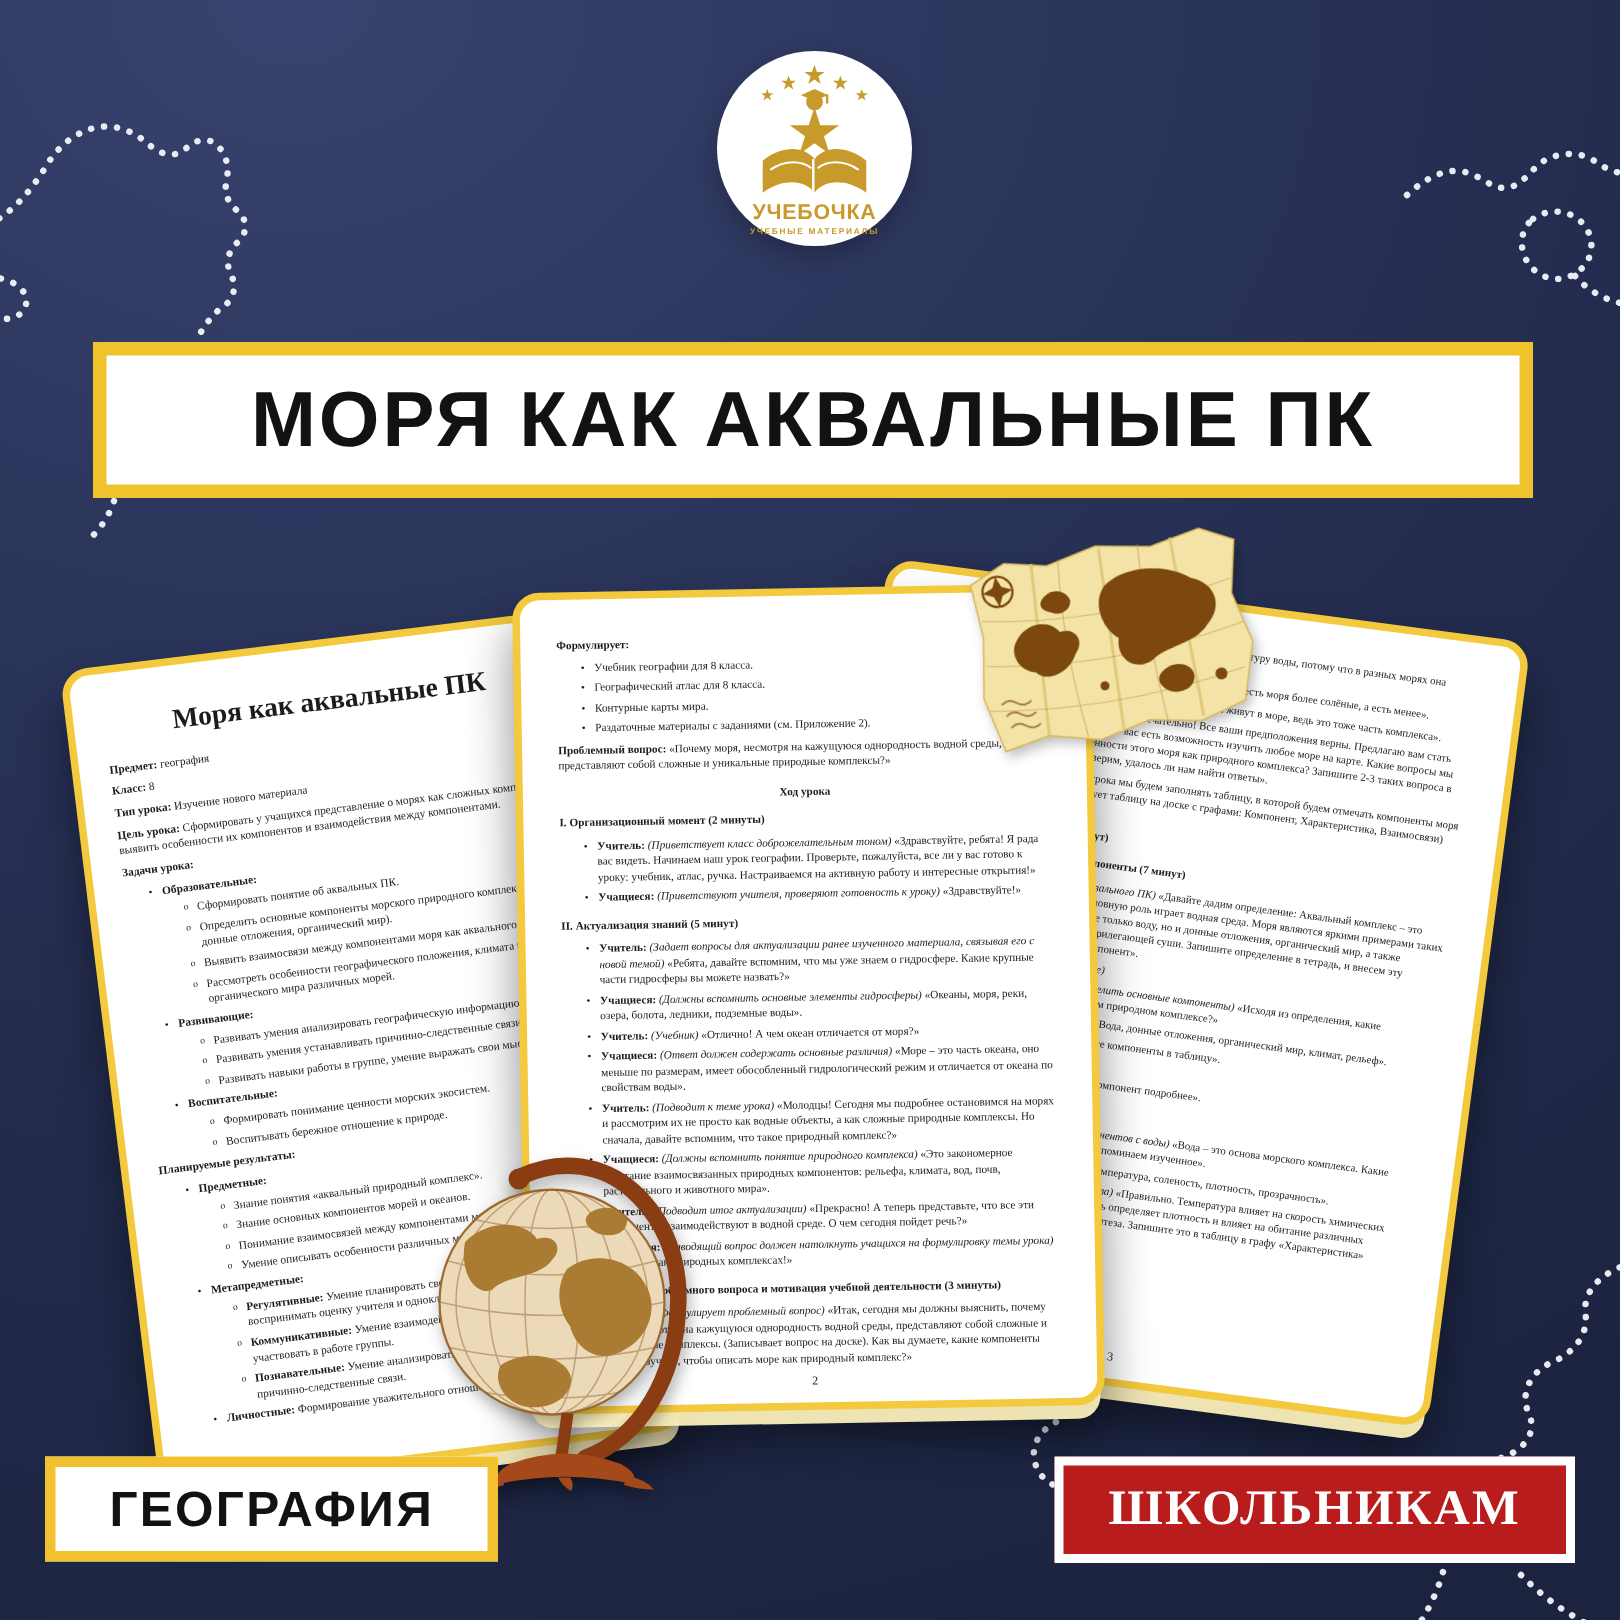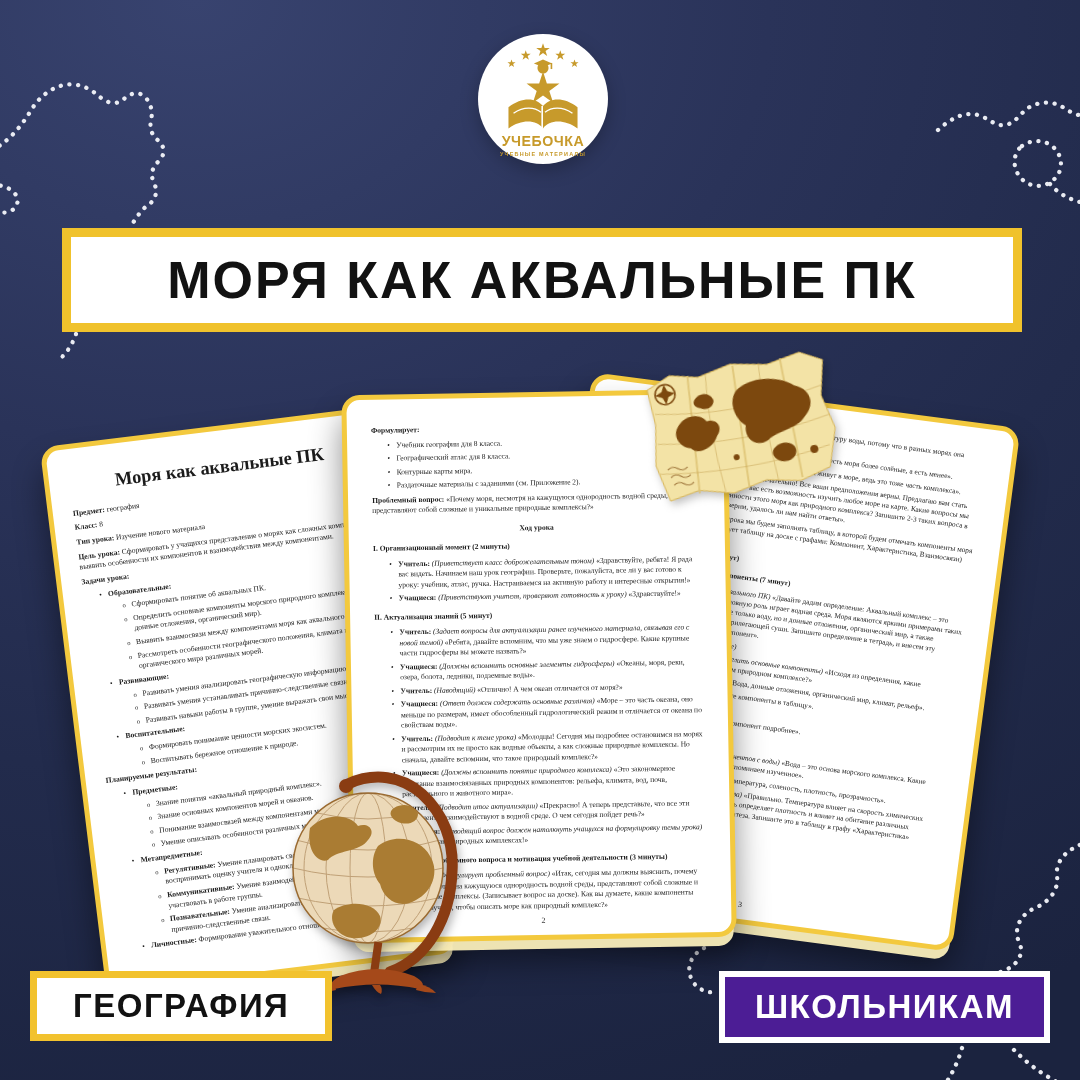--- a/index.html
+++ b/index.html
@@ -55,21 +55,21 @@
   .map-illo{position:absolute;left:644px;top:356px;z-index:4;transform:rotate(-9deg);
     filter:drop-shadow(2px 4px 4px rgba(0,0,0,.25));}
   .globe-illo{position:absolute;left:282px;top:770px;z-index:4;
     filter:drop-shadow(2px 5px 5px rgba(0,0,0,.3));}
   
   .badge{position:absolute;top:971px;z-index:5;box-sizing:border-box;
     display:flex;align-items:center;justify-content:center;}
   .badge span{font-weight:700;font-size:33px;letter-spacing:1.5px;}
   .badge-left{left:30px;background:#ffffff;border:7px solid #f2c22e;padding:9px 36px;}
   .badge-left span{color:#121212;}
-  .badge-right{right:30px;background:#4c1d95;border:6px solid #ffffff;padding:11px 30px;}
+  .badge-right{right:30px;background:#b91c1c;border:6px solid #ffffff;padding:11px 30px;font-family:Liberation Serif, serif;}
   .badge-right span{color:#ffffff;}
 </style>
 </head>
 <body>
 
 <div class="stage">
 
   <svg class="bg-dots" width="1080" height="1080" viewBox="0 0 1080 1080">
     <g fill="none" stroke="#f4f6fb" stroke-width="4.3" stroke-linecap="round" stroke-dasharray="0.1 8.6" opacity="0.95">
       <path d="M -8 150 C 8 142 20 128 30 112 C 38 98 50 88 64 85 C 80 82 92 90 100 97 C 108 104 118 105 124 99 C 130 93 139 91 145 97 C 151 103 153 112 151 120 C 149 130 153 137 159 141 C 165 147 165 155 159 161 C 152 167 150 175 154 183 C 158 191 156 200 148 205 C 141 210 136 218 131 226"></path>
@@ -172,21 +172,21 @@
       <div class="db db-li">Контурные карты мира.</div>
       <div class="db db-li">Раздаточные материалы с заданиями (см. Приложение 2).</div>
       <div class="db db-kv"><b>Проблемный вопрос: </b>«Почему моря, несмотря на кажущуюся однородность водной среды, представляют собой сложные и уникальные природные комплексы?»</div>
       <div class="db db-c">Ход урока</div>
       <div class="db db-h">I. Организационный момент (2 минуты)</div>
       <div class="db db-li"><b>Учитель: </b><i>(Приветствует класс доброжелательным тоном) </i>«Здравствуйте, ребята! Я рада вас видеть. Начинаем наш урок географии. Проверьте, пожалуйста, все ли у вас готово к уроку: учебник, атлас, ручка. Настраиваемся на активную работу и интересные открытия!»</div>
       <div class="db db-li"><b>Учащиеся: </b><i>(Приветствуют учителя, проверяют готовность к уроку) </i>«Здравствуйте!»</div>
       <div class="db db-h">II. Актуализация знаний (5 минут)</div>
       <div class="db db-li"><b>Учитель: </b><i>(Задает вопросы для актуализации ранее изученного материала, связывая его с новой темой) </i>«Ребята, давайте вспомним, что мы уже знаем о гидросфере. Какие крупные части гидросферы вы можете назвать?»</div>
       <div class="db db-li"><b>Учащиеся: </b><i>(Должны вспомнить основные элементы гидросферы) </i>«Океаны, моря, реки, озера, болота, ледники, подземные воды».</div>
-      <div class="db db-li"><b>Учитель: </b><i>(Наводящий) </i>«Отлично! А чем океан отличается от моря?»</div>
+      <div class="db db-li"><b>Учитель: </b><i>(Учебник) </i>«Отлично! А чем океан отличается от моря?»</div>
       <div class="db db-li"><b>Учащиеся: </b><i>(Ответ должен содержать основные различия) </i>«Море – это часть океана, оно меньше по размерам, имеет обособленный гидрологический режим и отличается от океана по свойствам воды».</div>
       <div class="db db-li"><b>Учитель: </b><i>(Подводит к теме урока) </i>«Молодцы! Сегодня мы подробнее остановимся на морях и рассмотрим их не просто как водные объекты, а как сложные природные комплексы. Но сначала, давайте вспомним, что такое природный комплекс?»</div>
       <div class="db db-li"><b>Учащиеся: </b><i>(Должны вспомнить понятие природного комплекса) </i>«Это закономерное сочетание взаимосвязанных природных компонентов: рельефа, климата, вод, почв, растительного и животного мира».</div>
       <div class="db db-li"><b>Учитель: </b><i>(Подводит итог актуализации) </i>«Прекрасно! А теперь представьте, что все эти компоненты взаимодействуют в водной среде. О чем сегодня пойдет речь?»</div>
       <div class="db db-li"><b>Учащиеся: </b><i>(Наводящий вопрос должен натолкнуть учащихся на формулировку темы урока) </i>«О морях как природных комплексах!»</div>
       <div class="db db-h">III. Постановка проблемного вопроса и мотивация учебной деятельности (3 минуты)</div>
       <div class="db db-li"><b>Учитель: </b><i>(Формулирует проблемный вопрос) </i>«Итак, сегодня мы должны выяснить, почему моря, несмотря на кажущуюся однородность водной среды, представляют собой сложные и уникальные комплексы. (Записывает вопрос на доске). Как вы думаете, какие компоненты нужно изучить, чтобы описать море как природный комплекс?»</div>
       <div class="page-num">2</div>
     </div>
 

